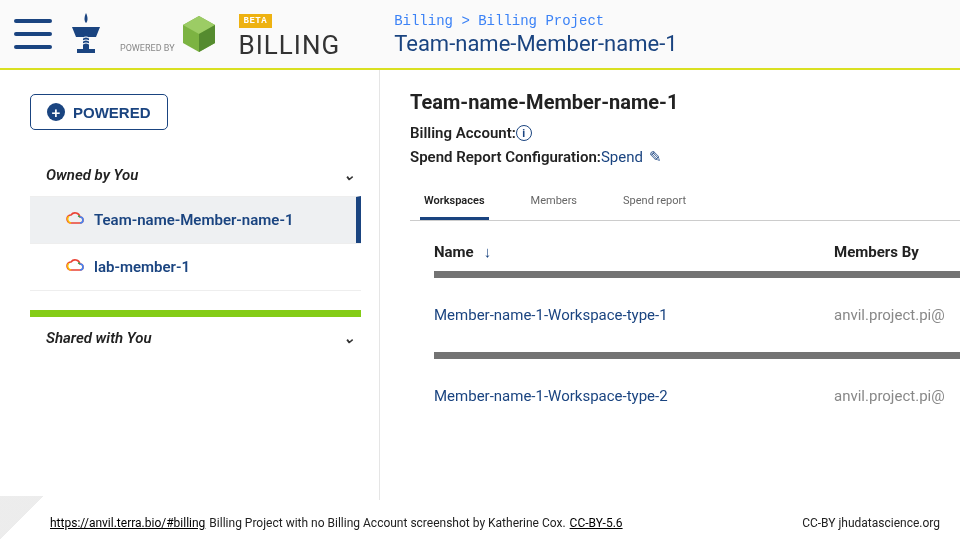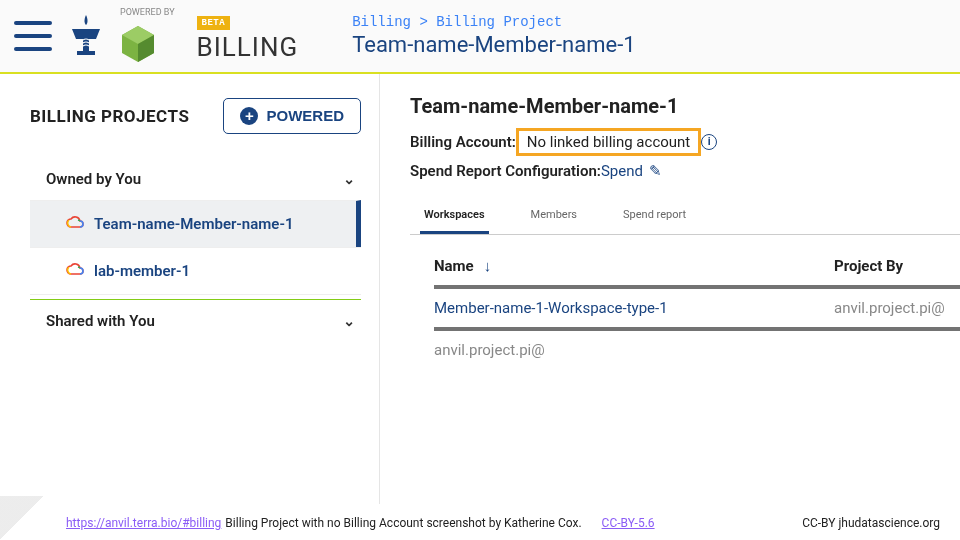--- a/index.html
+++ b/index.html
@@ -4,42 +4,42 @@
 <style>
 * { box-sizing: border-box; margin: 0; padding: 0; }
 body { font-family: -apple-system, BlinkMacSystemFont, "Segoe UI", Roboto, Helvetica, Arial, sans-serif; width: 960px; height: 540px; background: #fff; overflow: hidden; position: relative; }
 
 .topbar { display: flex; align-items: center; padding: 8px 20px 8px 14px; gap: 14px; border-bottom: 2px solid #d9e021; background: #fafafa; }
 .hamburger { width: 38px; height: 30px; display: flex; flex-direction: column; justify-content: space-between; cursor: pointer; }
 .hamburger span { height: 4px; background: #1a4480; border-radius: 2px; }
 
 .anvil-logo { width: 40px; height: 46px; display: flex; align-items: center; justify-content: center; }
 
-.powered { display: flex; align-items: flex-start; gap: 6px; flex-direction: column; }
+.powered { display: flex; align-items: flex-end; gap: 6px; }
 .powered-text { font-size: 9px; color: #888; line-height: 1.1; text-align: right; }
 
 .terra-hex { width: 36px; height: 40px; }
 
 .page-label { margin-left: 8px; }
 .beta-badge { background: #eeb211; color: #fff; font-size: 9px; font-weight: 700; padding: 2px 5px; letter-spacing: 0.5px; display: inline-block; margin-bottom: 2px; font-family: Liberation Mono, monospace; }
 .page-title-text { font-size: 26px; font-weight: 400; color: #333; letter-spacing: 1px; }
 
 .breadcrumb-wrap { margin-left: 40px; }
 .bc-line { color: #3b82f6; font-size: 14px; font-family: Liberation Mono, monospace; }
 .bc-title { color: #1a4480; font-size: 22px; font-weight: 400; margin-top: 2px; }
 
 .content { display: flex; height: calc(100% - 110px); }
 
 .sidebar { width: 380px; padding: 24px 18px 0 30px; border-right: 1px solid #e5e5e5; }
 .side-head { display: flex; align-items: center; justify-content: space-between; margin-bottom: 24px; }
 .side-head h2 { font-size: 17px; font-weight: 700; color: #222; letter-spacing: 0.5px; }
 .create-btn { border: 1.5px solid #1a4480; border-radius: 5px; background: #fff; color: #1a4480; font-weight: 600; font-size: 15px; padding: 8px 16px; display: flex; align-items: center; gap: 8px; cursor: pointer; }
 .create-plus { width: 18px; height: 18px; border-radius: 50%; background: #1a4480; color: #fff; display: inline-flex; align-items: center; justify-content: center; font-size: 15px; font-weight: 700; line-height: 1; }
 
-.section-row { display: flex; align-items: center; justify-content: space-between; padding: 12px 6px 12px 16px; font-weight: 600; color: #222; font-size: 15px; cursor: pointer; }
+.section-row { display: flex; align-items: center; justify-content: space-between; padding: 12px 6px 12px 16px; font-weight: 600; color: #222; font-size: 15px; cursor: pointer; font-style: italic; }
 .chev { font-size: 14px; color: #333; }
 
 .proj-item { display: flex; align-items: center; gap: 10px; padding: 14px 10px 14px 36px; font-size: 15px; font-weight: 600; color: #1a4480; cursor: pointer; border-top: 1px solid #eee; }
 .proj-item.selected { background: #eef0f2; border-right: 5px solid #1a4480; }
 .proj-item:not(.selected) { border-bottom: 1px solid #eee; }
 
 .gcloud-icon { width: 18px; height: 18px; }
 
 .main { flex: 1; padding: 20px 0 0 30px; overflow: hidden; }
 .proj-title { font-size: 20px; font-weight: 700; color: #222; margin-bottom: 10px; }
@@ -52,27 +52,27 @@
 
 .tabs { display: flex; gap: 38px; border-bottom: 1px solid #ccc; margin-top: 18px; padding-left: 10px; }
 .tab { padding: 10px 4px; font-size: 11px; color: #666; cursor: pointer; }
 .tab.active { color: #222; font-weight: 600; border-bottom: 3px solid #1a4480; }
 
 .tbl { margin-top: 22px; padding-left: 24px; }
 .tbl-head { display: flex; font-weight: 700; color: #222; font-size: 15px; padding-bottom: 10px; }
 .col-name { flex: 0 0 400px; display: flex; align-items: center; gap: 10px; }
 .col-created { flex: 1; }
 .sort-arrow { color: #1a4480; font-size: 15px; }
-.tbl-row { display: flex; padding: 10px 0; border-top: 4px solid #737373; font-size: 15px; }
+.tbl-row { display: flex; padding: 28px 0; border-top: 7px solid #737373; font-size: 15px; }
 .ws-name { color: #1a4480; font-weight: 400; }
 .created-val { color: #888; }
 
 .footer { position: absolute; bottom: 6px; left: 0; right: 0; padding: 8px 20px 4px 50px; font-size: 12px; color: #222; display: flex; justify-content: space-between; align-items: center; }
 .footer .fl { display: flex; align-items: center; gap: 4px; flex-wrap: wrap; }
-.footer a { color: #8b5cf6; text-decoration: underline; margin-left: 16px; }
+.footer a { color: #000000; text-decoration: underline; }
 .corner { position: absolute; left: 0; bottom: 0; width: 44px; height: 44px; background: linear-gradient(135deg, #e0e0e0 0%, #e0e0e0 50%, transparent 50%); opacity: 0.6; }
 </style>
 </head>
 <body>
 
 <div class="topbar">
   <div class="hamburger">
     <span></span>
       <span></span>
       <span></span>
@@ -106,21 +106,20 @@
       <span>&gt;</span>
       <span>Billing Project</span>
     </div>
     <div class="bc-title">Team-name-Member-name-1</div>
   </div>
 </div>
 
 <div class="content">
   <div class="sidebar">
     <div class="side-head">
-      <h2>BILLING PROJECTS</h2>
       <button class="create-btn">
         <span class="create-plus">+</span>
         <span>POWERED</span>
       </button>
     </div>
 
     <div class="section-row">
       <span>Owned by You</span>
       <span class="chev">⌄</span>
     </div>
@@ -138,31 +137,30 @@
     <div class="proj-item">
       <svg class="gcloud-icon" viewBox="0 0 18 18">
         <path d="M5 12 a4 4 0 0 1 0-8 a5 5 0 0 1 9 2 a3 3 0 0 1 0 6 z" fill="none" stroke="#ea4335" stroke-width="1.6"></path>
         <path d="M5 12 a4 4 0 0 1 -2-7" stroke="#fbbc04" stroke-width="1.6" fill="none"></path>
         <path d="M12 5 a5 5 0 0 1 2 1" stroke="#34a853" stroke-width="1.6" fill="none"></path>
         <path d="M14 12 a3 3 0 0 0 0-6" stroke="#4285f4" stroke-width="1.6" fill="none"></path>
       </svg>
       <span>lab-member-1</span>
     </div>
 
-    <div class="section-row" style="border-top:1px solid #84cc16; margin-top:4px;">
+    <div class="section-row" style="border-top:7px solid #84cc16; margin-top:19px;">
       <span>Shared with You</span>
       <span class="chev">⌄</span>
     </div>
   </div>
 
   <div class="main">
     <div class="proj-title">Team-name-Member-name-1</div>
     <div class="meta-line">
       <span class="meta-label">Billing Account:</span>
-      <span class="highlight-box">No linked billing account</span>
       <span class="info-circ">i</span>
     </div>
     <div class="meta-line">
       <span class="meta-label">Spend Report Configuration:</span>
       <span class="edit-link">
         <span>Spend</span>
         <span class="pencil">✎</span>
       </span>
     </div>
 
@@ -171,29 +169,32 @@
       <div class="tab">Members</div>
       <div class="tab">Spend report</div>
     </div>
 
     <div class="tbl">
       <div class="tbl-head">
         <div class="col-name">
           <span>Name</span>
           <span class="sort-arrow">↓</span>
         </div>
-        <div class="col-created">Project By</div>
+        <div class="col-created">Members By</div>
       </div>
       <div class="tbl-row">
         <div class="col-name">
             <span class="ws-name">Member-name-1-Workspace-type-1</span>
           </div>
         <div class="col-created created-val">anvil.project.pi@</div>
       </div>
       <div class="tbl-row">
+        <div class="col-name">
+            <span class="ws-name">Member-name-1-Workspace-type-2</span>
+          </div>
         <div class="col-created created-val">anvil.project.pi@</div>
       </div>
     </div>
   </div>
 </div>
 
 <div class="corner"></div>
 <div class="footer">
   <div class="fl">
     <a>https://anvil.terra.bio/#billing</a>

